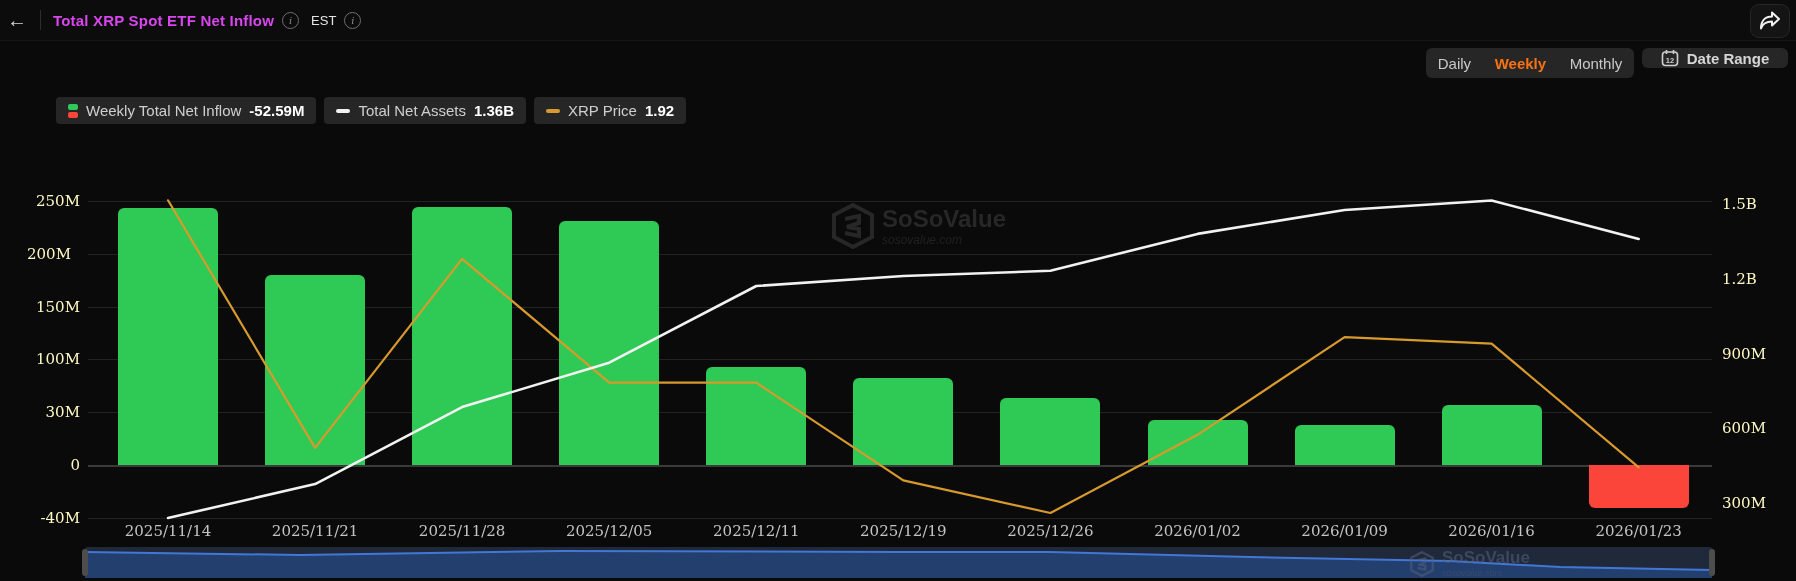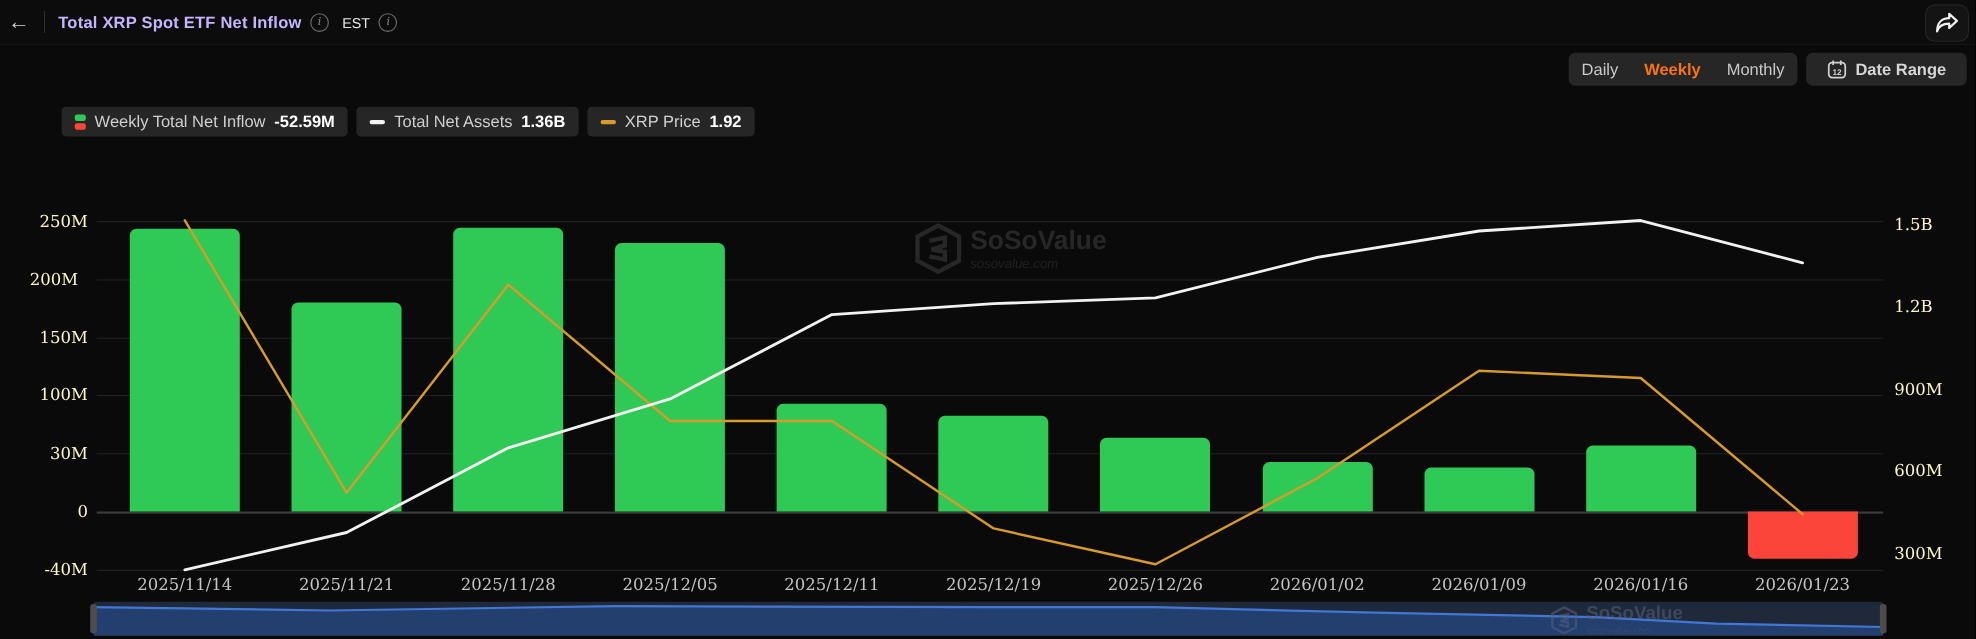--- a/index.html
+++ b/index.html
@@ -1,29 +1,29 @@
 <!DOCTYPE html>
 <html><head>
 <meta charset="utf-8">
 <style>
   html,body{margin:0;padding:0;background:#000;}
   .app{position:relative;width:1796px;height:581px;background:#0a0a0a;font-family:"Liberation Sans",sans-serif;overflow:hidden;color:#e8e8e8;}
   
   .header{position:absolute;top:0;left:0;width:100%;height:40px;display:flex;align-items:center;border-bottom:1px solid #161616;background:#0c0c0c;}
   .back{width:34px;text-align:center;font-size:20px;color:#d8d8d8;cursor:pointer;}
   .hdr-div{width:1px;height:20px;background:#2e2e2e;margin:0 12px 0 6px;}
-  .title{font-size:15px;font-weight:bold;color:#c4b5fd;letter-spacing:.2px;}
+  .title{font-size:15px;font-weight:bold;color:#d946ef;letter-spacing:.2px;}
   .info{width:15px;height:15px;border:1px solid #6f6f6f;border-radius:50%;color:#8a8a8a;font-size:10px;line-height:15px;text-align:center;margin-left:8px;font-family:"DejaVu Serif",serif;font-style:italic;}
   .tz{font-size:13px;color:#e4e4e4;margin-left:12px;}
   .share-btn{position:absolute;top:4px;right:6px;width:38px;height:32px;background:#141414;border:1px solid #262626;border-radius:9px;display:flex;align-items:center;justify-content:center;cursor:pointer;}
   
   .tabs{position:absolute;top:48px;left:1426px;width:208px;height:30px;background:#262626;border-radius:6px;display:flex;align-items:center;justify-content:space-around;font-size:15px;color:#c9c9c9;}
   .tab{cursor:pointer;padding:0 2px;}
   .tab.active{color:#f4502a;font-weight:bold;}
-  .date-range{position:absolute;top:48px;left:1642px;width:146px;height:30px;background:#262626;border-radius:6px;display:flex;align-items:center;justify-content:center;gap:8px;font-size:15px;font-weight:bold;color:#d6d6d6;cursor:pointer;}
+  .date-range{position:absolute;top:48px;left:1642px;width:146px;height:20px;background:#262626;border-radius:6px;display:flex;align-items:center;justify-content:center;gap:8px;font-size:15px;font-weight:bold;color:#d6d6d6;cursor:pointer;}
   
   .legend-row{position:absolute;top:97px;left:44px;display:flex;gap:8px;padding-left:12px;}
   .pill{height:27px;background:#262626;border-radius:4px;display:flex;align-items:center;padding:0 12px;gap:8px;font-size:15px;color:#cfcfcf;cursor:pointer;}
   .pill b{color:#fff;font-size:15px;}
   .ic-candle{width:10px;height:14px;display:flex;flex-direction:column;gap:2px;}
   .ic-candle span{flex:1;border-radius:2px;}
   .dash{width:14px;height:4px;border-radius:2px;}
   
   .gridline{position:absolute;height:1px;background:#222;}
   .gridline.zero{height:2px;background:#3a3a3a;}

